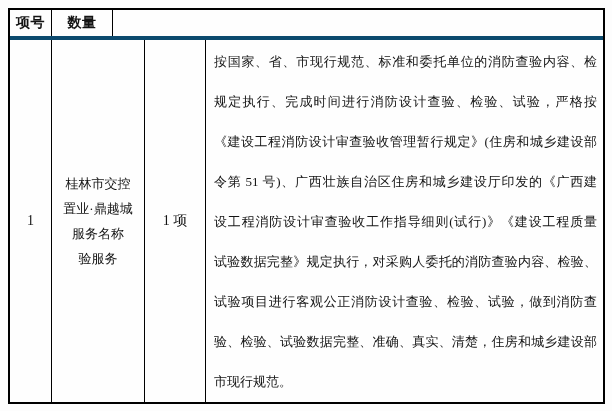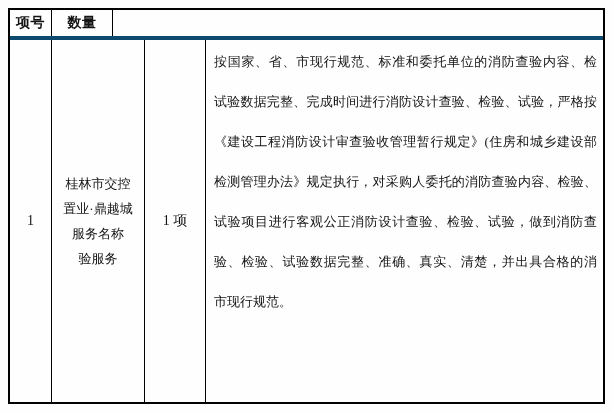--- a/index.html
+++ b/index.html
@@ -80,21 +80,23 @@
     <div class="cell c1 center-text">1</div>
     <div class="cell c2 name-cell">
       <div>桂林市交控</div>
       <div>置业·鼎越城</div>
       <div>服务名称</div>
       <div>验服务</div>
     </div>
     <div class="cell c3 center-text">1 项</div>
     <div class="cell c4 desc-cell">
       <div class="desc-line">按国家、省、市现行规范、标准和委托单位的消防查验内容、检</div>
-      <div class="desc-line">试验数据完整、完成时间进行消防设计查验、检验、试验，严格按</div>
+      <div class="desc-line">规定执行、完成时间进行消防设计查验、检验、试验，严格按</div>
       <div class="desc-line">《建设工程消防设计审查验收管理暂行规定》(住房和城乡建设部</div>
-      <div class="desc-line">检测管理办法》规定执行，对采购人委托的消防查验内容、检验、</div>
+      <div class="desc-line">令第 51 号)、广西壮族自治区住房和城乡建设厅印发的《广西建</div>
+      <div class="desc-line">设工程消防设计审查验收工作指导细则(试行)》《建设工程质量</div>
+      <div class="desc-line">试验数据完整》规定执行，对采购人委托的消防查验内容、检验、</div>
       <div class="desc-line">试验项目进行客观公正消防设计查验、检验、试验，做到消防查</div>
-      <div class="desc-line">验、检验、试验数据完整、准确、真实、清楚，并出具合格的消</div>
+      <div class="desc-line">验、检验、试验数据完整、准确、真实、清楚，住房和城乡建设部</div>
       <div class="desc-line last-line">市现行规范。</div>
     </div>
   </div>
 </div>
 
 </body></html>

